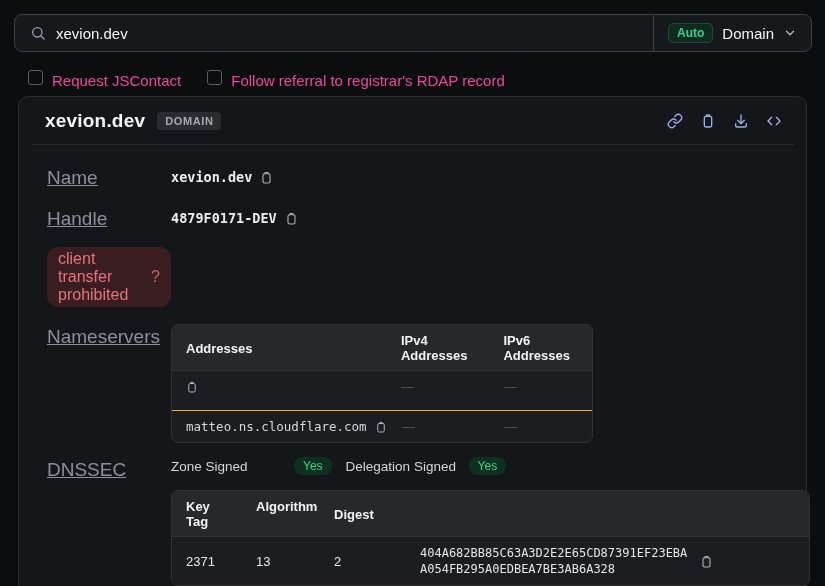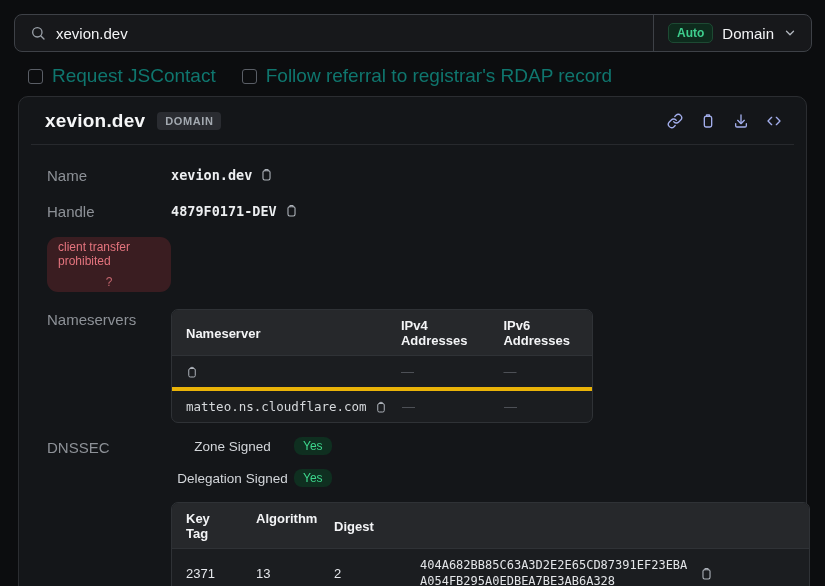--- a/index.html
+++ b/index.html
@@ -29,21 +29,21 @@
   }
   .type-label { font-size: 15px; color: #f3f4f6; }
   .chevron-icon { color: #b4b9c0; }
 
   
   .options-row { position: absolute; left: 28px; top: 65px; display: flex; align-items: center; gap: 26px; }
   .checkbox-item { display: flex; align-items: center; gap: 9px; cursor: pointer; }
   .checkbox-box {
     width: 15px; height: 15px; border: 1.5px solid #5a5e66; border-radius: 3px; background: transparent;
   }
-  .checkbox-label { font-size: 19px; color: #0f766e; }
+  .checkbox-label { font-size: 15px; color: #ec4899; margin-top: 7px; }
 
   
   .card {
     position: absolute; left: 18px; top: 96px; width: 789px; height: 560px;
     background: #141619; border: 1px solid #2b2d31; border-radius: 10px;
   }
   .card-header {
     margin: 0 12px; padding: 13px 10px 12px 14px;
     border-bottom: 1px solid #27292d;
     display: flex; align-items: center;
@@ -52,46 +52,46 @@
   .card-type-badge {
     margin-left: 12px; background: #2a2c31; color: #a3a9b0;
     font-size: 11px; font-weight: bold; letter-spacing: 0.6px;
     padding: 3px 8px; border-radius: 4px;
   }
   .card-actions { margin-left: auto; display: flex; align-items: center; gap: 13px; }
   .action-btn { color: #a3aeec; cursor: pointer; background: none; border: none; padding: 2px; }
 
   .card-body { padding: 20px 28px 0 28px; }
   .field-row { display: grid; grid-template-columns: 124px 1fr; margin-bottom: 17px; }
-  .field-label { font-size: 15px; color: #8d9197; padding-top: 2px; }
+  .field-label { font-size: 19px; color: #8d9197; padding-top: 2px; text-decoration: underline; }
   .field-value { display: flex; align-items: center; gap: 8px; }
   .mono-value {
     font-family: "DejaVu Sans Mono", "Liberation Mono", monospace;
     font-size: 13.5px; font-weight: bold; color: #eceef0;
   }
   .copy-btn { color: #aeb3ba; cursor: pointer; background: none; border: none; padding: 0; display: flex; }
 
   .status-badge {
     display: inline-flex; align-items: center; gap: 7px;
     background: #3a1d21; color: #e4747e;
-    font-size: 12px; padding: 3px 11px; border-radius: 11px; flex-direction: column;
+    font-size: 16px; padding: 3px 11px; border-radius: 11px;
   }
   .status-help { color: #c2656d; cursor: pointer; }
 
   
   .data-table {
     border: 1px solid #2f3236; border-radius: 7px; overflow: hidden;
     background: #1b1d20;
   }
   .ns-table { width: 422px; }
   .ds-table { width: 639px; }
   .t-head { display: flex; background: #26282b; border-bottom: 1px solid #2f3236; }
   .t-head .t-cell { font-size: 13px; font-weight: bold; color: #f3f4f6; padding: 8px 14px 7px 14px; }
   .t-row { display: flex; align-items: center; }
-  .t-row + .t-row { border-top: 4px solid #eab308; }
+  .t-row + .t-row { border-top: 1px solid #eab308; margin-top: 8px; }
   .t-cell { padding: 8px 14px; }
   .cell-mono {
     font-family: "DejaVu Sans Mono", "Liberation Mono", monospace;
     font-size: 12.5px; color: #d6d9dc;
   }
   .cell-dash { color: #55585e; font-size: 13px; }
   .ns-col1 { width: 216px; display: flex; align-items: center; gap: 8px; }
   .ns-col2 { width: 103px; }
   .ns-col3 { width: 103px; }
   .ds-col1 { width: 70px; }
@@ -99,21 +99,21 @@
   .ds-col3 { width: 86px; }
   .ds-col4 { flex: 1; display: flex; align-items: center; gap: 10px; padding-right: 10px; }
   .ds-plain { font-size: 13px; color: #e5e7eb; }
   .digest-text {
     font-family: "DejaVu Sans Mono", "Liberation Mono", monospace;
     font-size: 12px; font-weight: normal; color: #e3e5e8;
     width: 270px; word-break: break-all; line-height: 1.35;
   }
 
   
-  .dnssec-flags { display: flex; flex-direction: column; gap: 14px; margin-bottom: 15px; text-align: center; }
+  .dnssec-flags { display: flex; flex-direction: row; gap: 14px; margin-bottom: 15px; }
   .flag-line { display: grid; grid-template-columns: 123px auto; align-items: center; }
   .flag-label { font-size: 13.5px; color: #d3d6da; }
   .yes-badge {
     justify-self: start;
     background: #0f2f20; color: #3dd68c;
     font-size: 12px; padding: 2px 9px; border-radius: 8px;
   }
 
   
   .entity-card {
@@ -224,21 +224,21 @@
           <span>client transfer prohibited</span>
           <span class="status-help">?</span>
         </span>
       </span>
     </div>
 
     <div class="field-row" style="margin-bottom: 14px;">
       <span class="field-label">Nameservers</span>
       <div class="data-table ns-table">
         <div class="t-head">
-          <span class="t-cell ns-col1">Nameserver</span>
+          <span class="t-cell ns-col1">Addresses</span>
           <span class="t-cell ns-col2">IPv4 Addresses</span>
           <span class="t-cell ns-col3">IPv6 Addresses</span>
         </div>
         <div class="t-row">
           <span class="t-cell ns-col1">
             <button class="copy-btn">
               <svg width="12" height="14" viewBox="0 0 24 24" fill="none" stroke="currentColor" stroke-width="2" stroke-linecap="round" stroke-linejoin="round">
                 <rect x="5.5" y="5" width="13" height="17" rx="3"></rect>
                   <path d="M9 5V3.8a1 1 0 0 1 1-1h4a1 1 0 0 1 1 1V5"></path>
               </svg>

